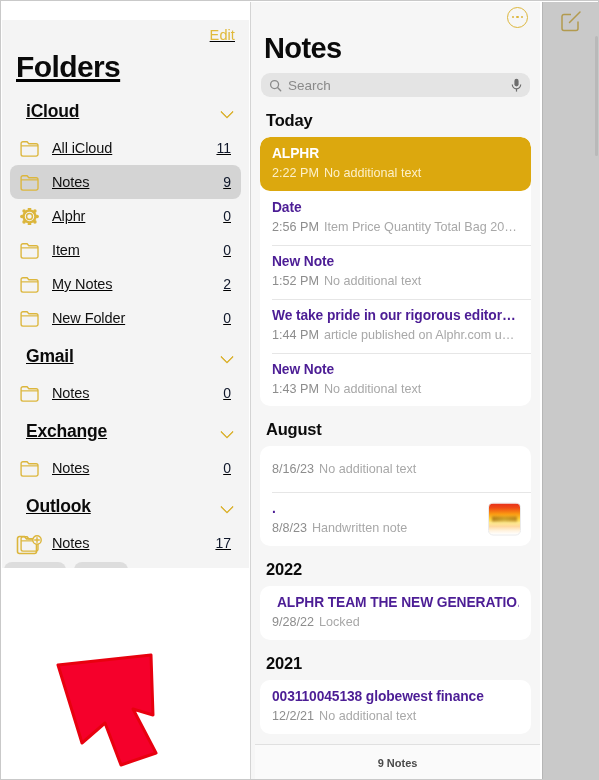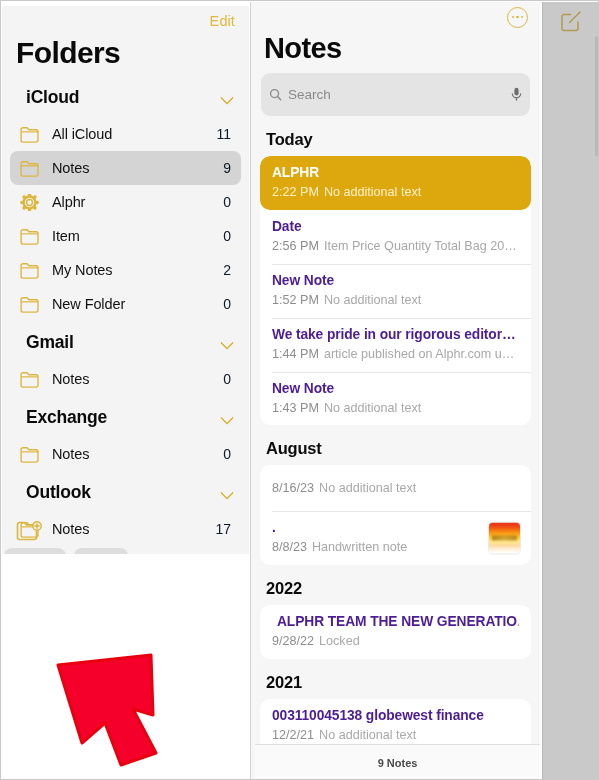--- a/index.html
+++ b/index.html
@@ -13,24 +13,25 @@
     position: relative;
     width: 599px; height: 780px;
     background: #ffffff;
     border: 1px solid #c9c9c9;
     overflow: hidden;
   }
 
   
   #sidebar {
     position: absolute;
-    left: 1px; top: 5px;
+    left: 1px; top: 19px;
     width: 247px; height: 548px;
     background: #f4f4f4;
     overflow: hidden;
+    text-decoration: underline;
   }
   #sidebar-topbar {
     height: 30px;
     display: flex;
     align-items: center;
     justify-content: flex-end;
     padding-right: 14px;
   }
   .edit-btn {
     color: #e0b93a;
@@ -164,21 +165,21 @@
   }
   #notes-title {
     font-size: 29px;
     font-weight: bold;
     color: #0a0a0a;
     letter-spacing: -0.6px;
     padding: 0 0 8px 13px;
   }
   #search-bar {
     margin: 0 10px;
-    height: 43px;
+    height: 24px;
     background: #e4e4e4;
     border-radius: 9px;
     display: flex;
     align-items: center;
     padding: 0 8px;
   }
   #search-bar .s-text {
     flex: 1 1 auto;
     font-size: 13.5px;
     color: #8a8a8a;

